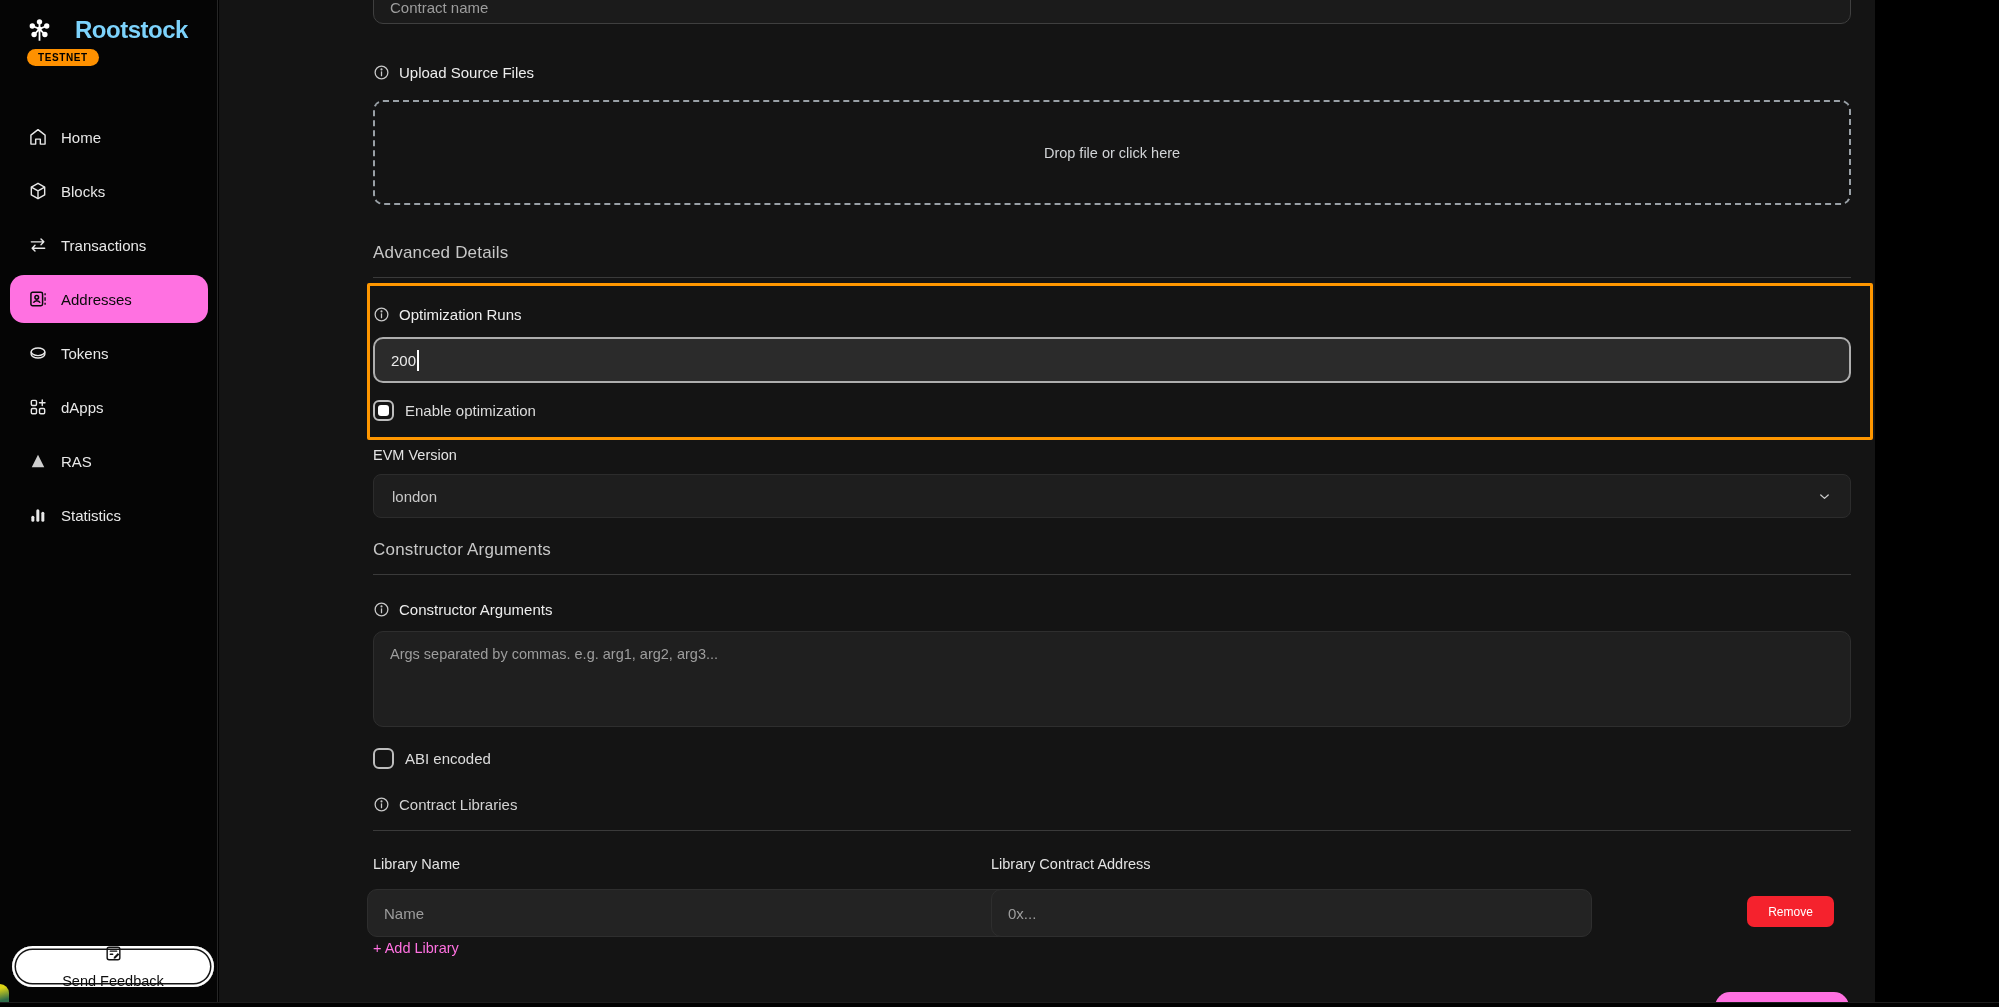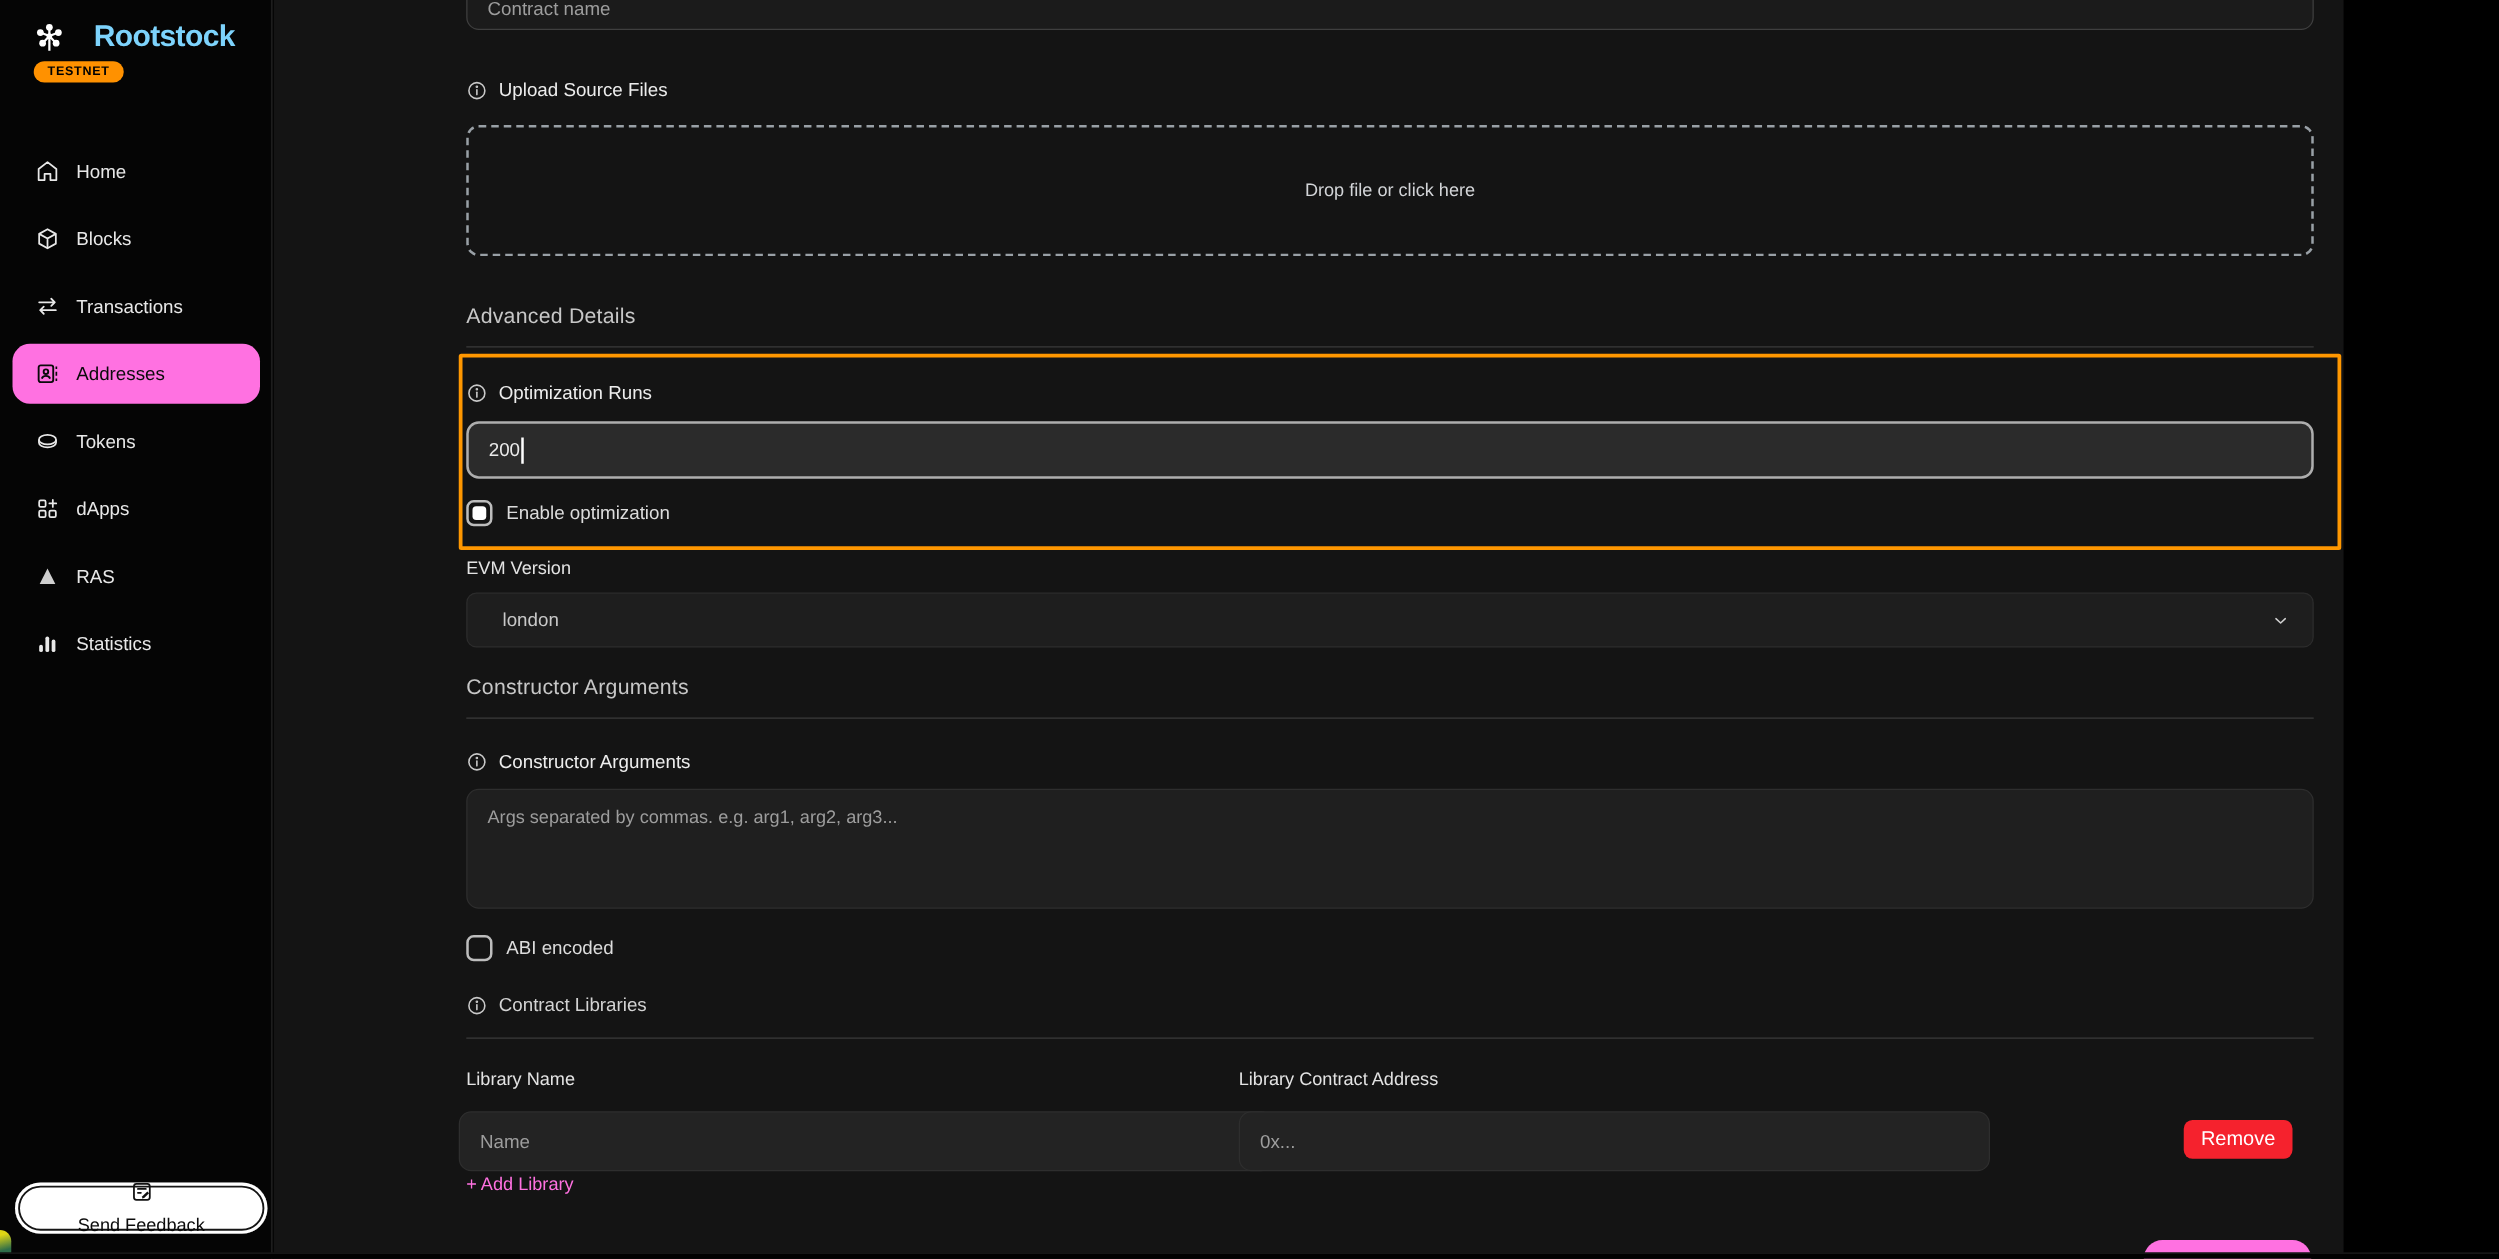--- a/index.html
+++ b/index.html
@@ -60,30 +60,30 @@
 
   .check-row { position:absolute; display:flex; align-items:center; gap:11px;
                color:#dcdcdc; font-size:15px; cursor:pointer; }
   .checkbox { width:21px; height:21px; border:2px solid #bdbdbd; border-radius:6px;
               display:flex; align-items:center; justify-content:center; background:transparent; }
   .checkbox .fill { display:none; width:11px; height:11px; background:#fff; border-radius:3px; }
   .check-row.checked .checkbox .fill { display:block; }
 
   .select { position:absolute; left:154px; top:474px; width:1478px; height:44px;
             background:#1e1e1e; border:1px solid #2c2c2c; border-radius:8px; display:flex;
-            align-items:center; padding:0 28px; color:#c8c8c8; font-size:15px; cursor:pointer; }
+            align-items:center; padding:0 18px; color:#c8c8c8; font-size:15px; cursor:pointer; }
   .select .chev { position:absolute; right:18px; top:14px; }
 
   .textarea { position:absolute; left:154px; top:631px; width:1478px; height:96px;
               background:#1f1f1f; border:1px solid #2e2e2e; border-radius:10px;
               padding:14px 16px; font-size:14.5px; cursor:text; }
 
   .lib-input { top:889px; height:48px; background:#232323; border-color:#2e2e2e; }
   .remove-btn { position:absolute; left:1528px; top:896px; width:87px; height:31px;
-                background:#f5222d; color:#fff; font-size:16px; border:none; border-radius:7px;
+                background:#f5222d; color:#fff; font-size:12px; border:none; border-radius:7px;
                 display:flex; align-items:center; justify-content:center; cursor:pointer; }
   .add-library { position:absolute; left:154px; top:940px; color:#ff71e1; font-size:14.5px;
                  font-weight:500; cursor:pointer; }
   .pink-cta { position:absolute; left:1496px; top:992px; width:134px; height:15px;
               background:#ff71e1; border-radius:16px 16px 0 0; cursor:pointer; }
 
   .right-strip { position:absolute; left:1875px; top:0; width:124px; height:1007px; background:#000; }
   .bottom-strip { position:absolute; left:0; top:1002px; width:1999px; height:5px; background:#010101;
                   border-top:1px solid #1e1e1e; z-index:4; }
   .icon { display:inline-flex; }

